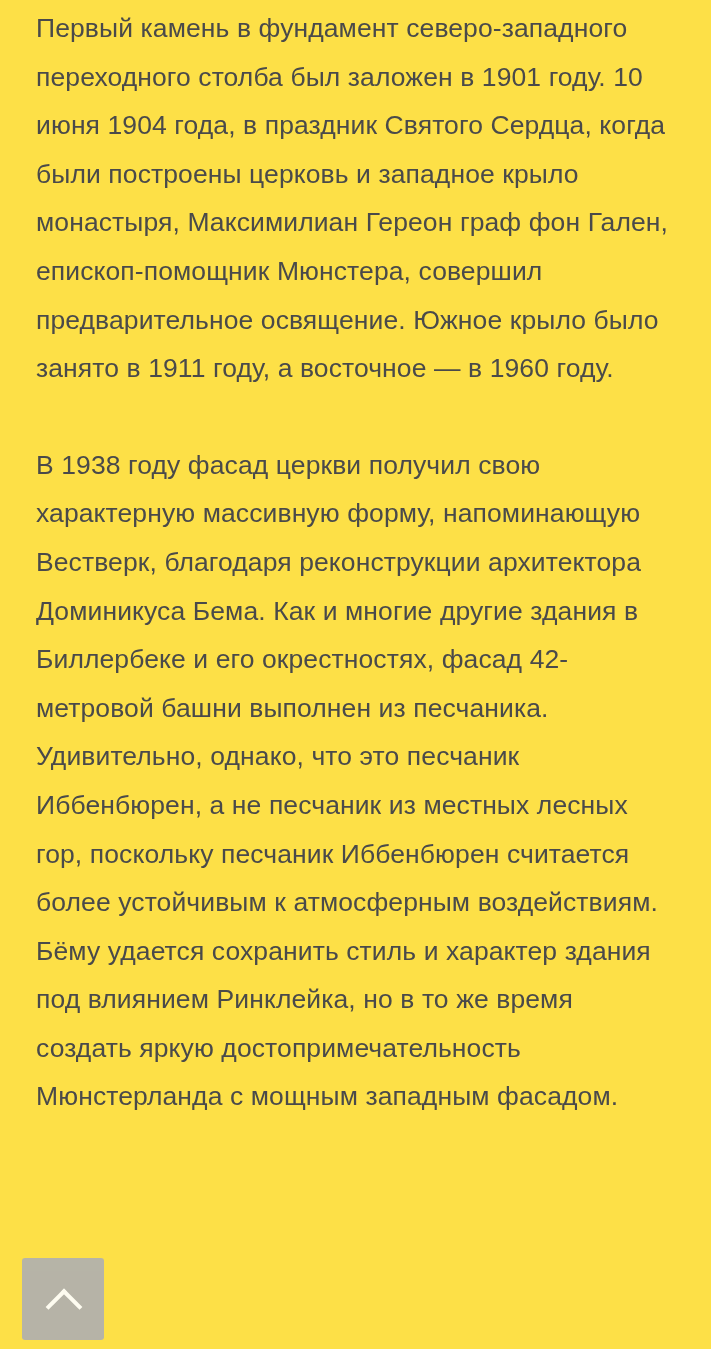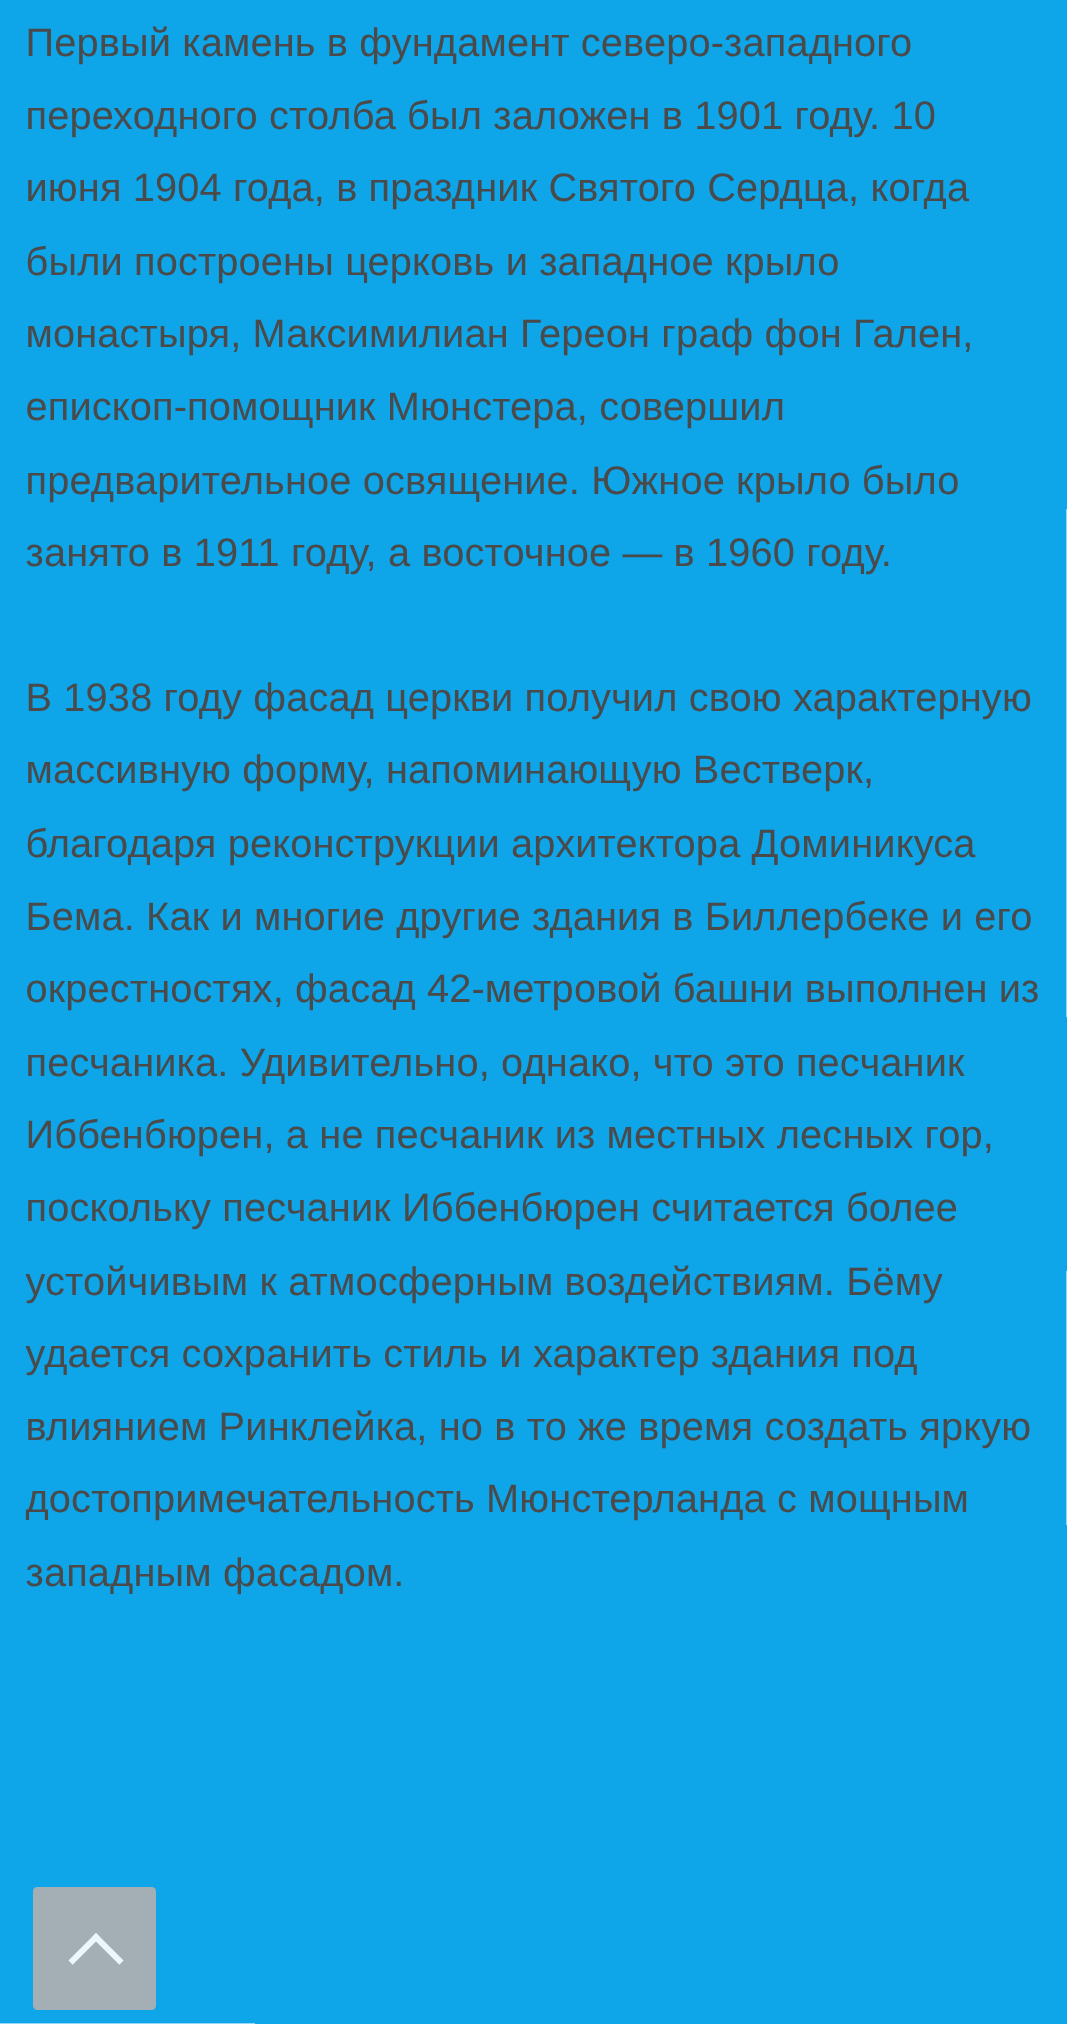--- a/index.html
+++ b/index.html
@@ -11,23 +11,23 @@
     width: 711px;
     height: 1349px;
     position: relative;
     overflow: hidden;
     font-family: "Liberation Sans", sans-serif;
   }
   .page {
     position: relative;
     width: 711px;
     height: 1349px;
-    background: #0ea5e9;
+    background: #fde047;
     box-sizing: border-box;
-    padding: 0 17px;
+    padding: 0 36px;
   }
   .article-body {
     padding-top: 4px;
   }
   .para {
     color: #4a4a4a;
     font-size: 26.5px;
     line-height: 48.6px;
     margin: 0;
     letter-spacing: 0.1px;

